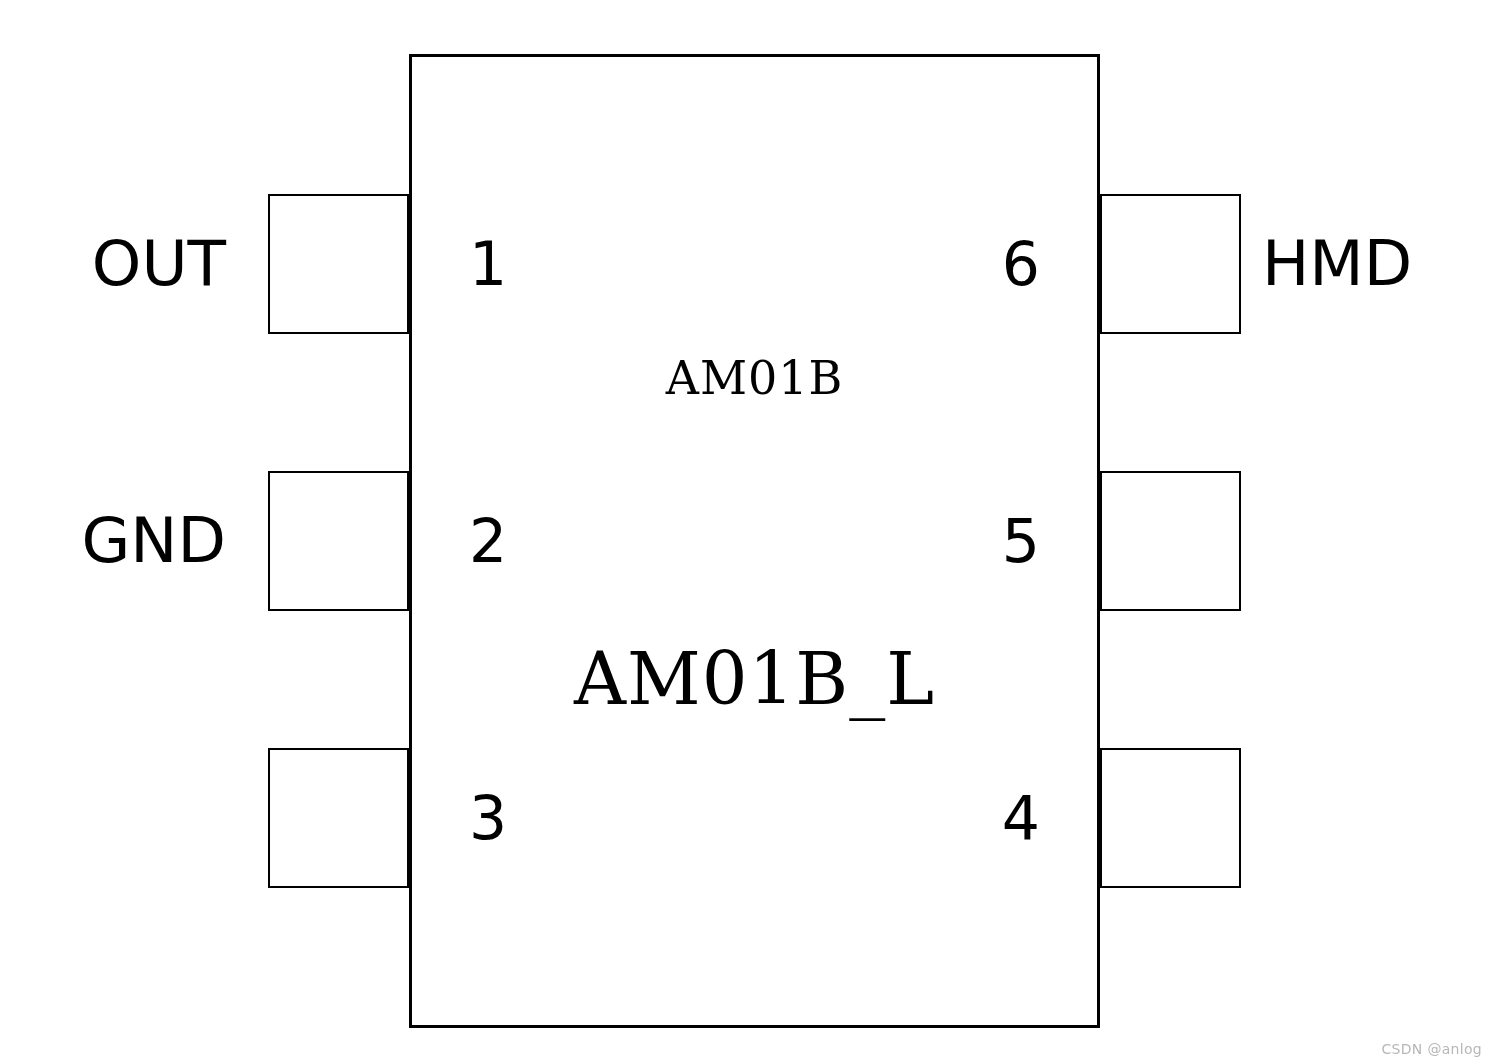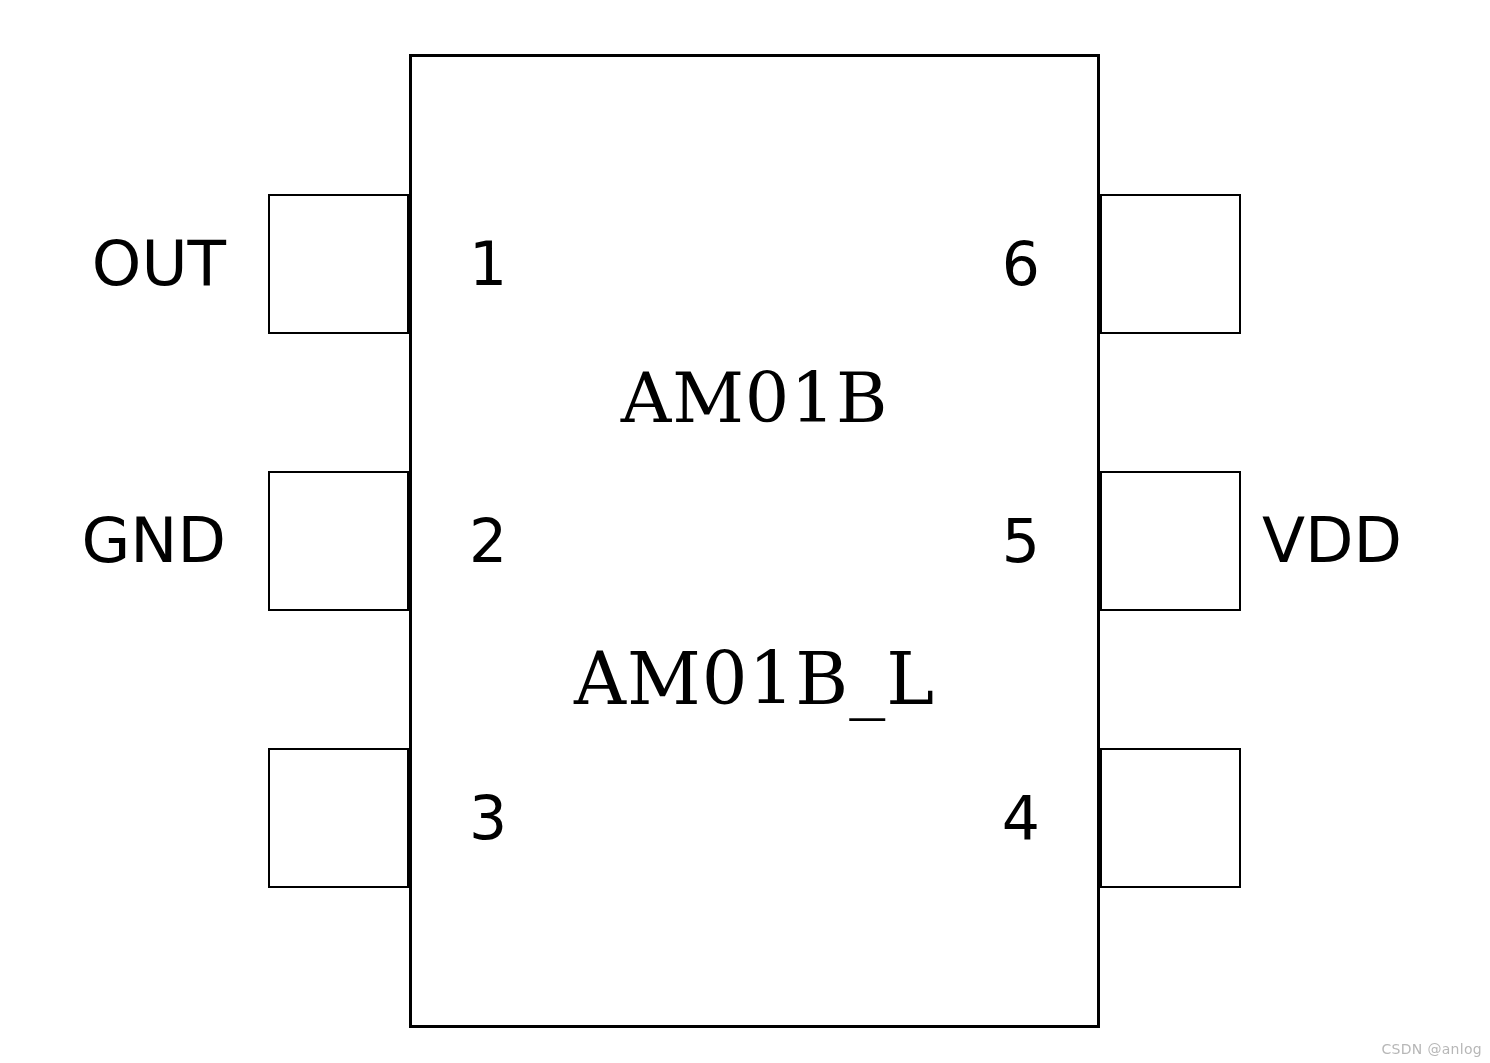--- a/index.html
+++ b/index.html
@@ -105,22 +105,22 @@
     width: 691px;
     text-align: center;
     font-family: "DejaVu Serif", serif;
     font-weight: 400;
     color: #000000;
     letter-spacing: 1px;
     z-index: 5;
     white-space: nowrap;
   }
   .part-marking.primary {
-    top: 358px;
-    font-size: 70px;
+    top: 338px;
+    font-size: 46px;
     line-height: 80px;
   }
   .part-marking.secondary {
     top: 636px;
     font-size: 72px;
     line-height: 86px;
   }
 
   
   .watermark {
@@ -147,21 +147,21 @@
 
   <div class="pin-pad right row-1"></div>
   <div class="pin-pad right row-2"></div>
   <div class="pin-pad right row-3"></div>
 
   <div class="chip-body"></div>
 
   <div class="signal-label left row-1">OUT</div>
   <div class="signal-label left row-2">GND</div>
 
-  <div class="signal-label right row-2">VDD</div>
+  <div class="signal-label right row-1">HMD</div>
 
   <div class="pin-number left row-1">1</div>
   <div class="pin-number left row-2">2</div>
   <div class="pin-number left row-3">3</div>
 
   <div class="pin-number right row-1">6</div>
   <div class="pin-number right row-2">5</div>
   <div class="pin-number right row-3">4</div>
 
   <div class="part-marking primary">AM01B</div>

